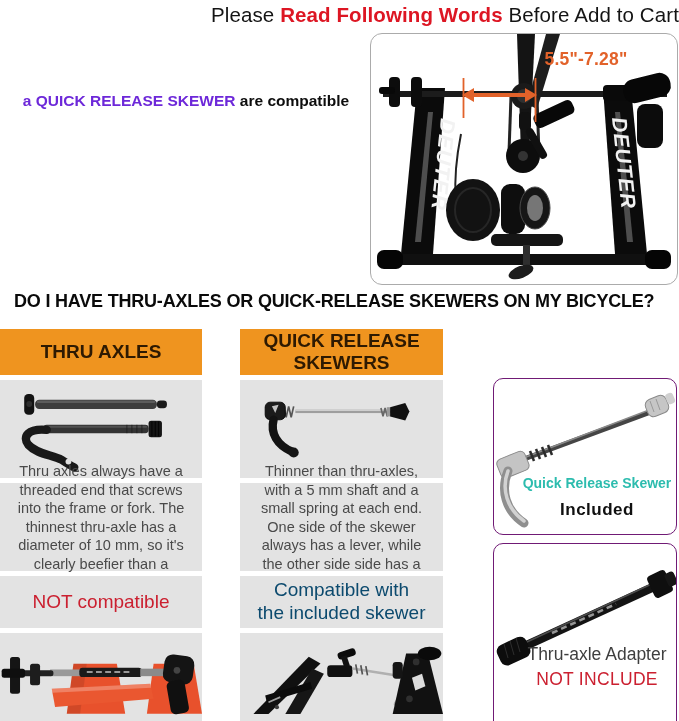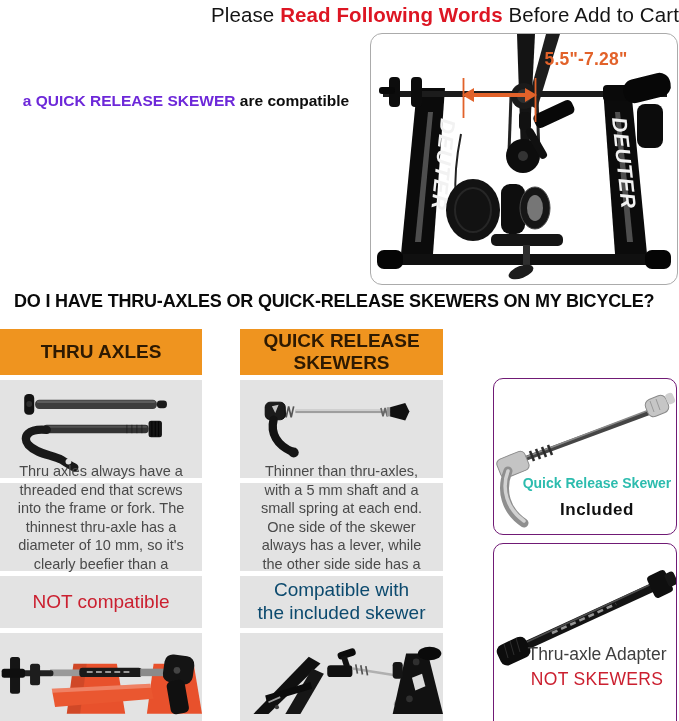--- a/index.html
+++ b/index.html
@@ -248,17 +248,17 @@
       <line x1="58" y1="89" x2="122" y2="60" stroke="#fff" stroke-width="2.5" stroke-dasharray="6 4" opacity="0.55"></line>
       <rect x="4" y="96" width="32" height="22" rx="7" fill="#0d0d0d" transform="rotate(-25 20 108)"></rect>
       <line x1="10" y1="100" x2="14" y2="114" stroke="#2e2e2e"></line>
       <line x1="16" y1="97" x2="20" y2="111" stroke="#2e2e2e"></line>
       <line x1="22" y1="94" x2="26" y2="108" stroke="#2e2e2e"></line>
       <rect x="156" y="28" width="20" height="24" rx="4" fill="#0f0f0f" transform="rotate(-25 166 40)"></rect>
       <rect x="172" y="28" width="10" height="14" rx="3" fill="#161616" transform="rotate(-25 177 35)"></rect>
     </svg>
     <div class="sp-label">
       <div class="lbl-grey">Thru-axle Adapter</div>
-      <div class="lbl-red">NOT SKEWERS</div>
+      <div class="lbl-red">NOT INCLUDE</div>
     </div>
   </div>
 
 </div>
 
 </body></html>

